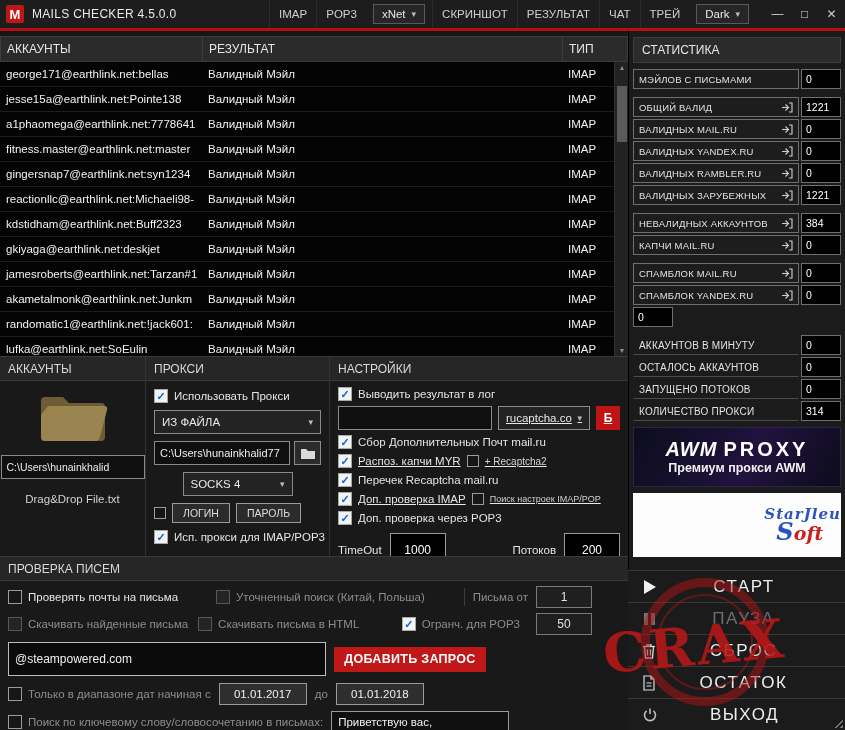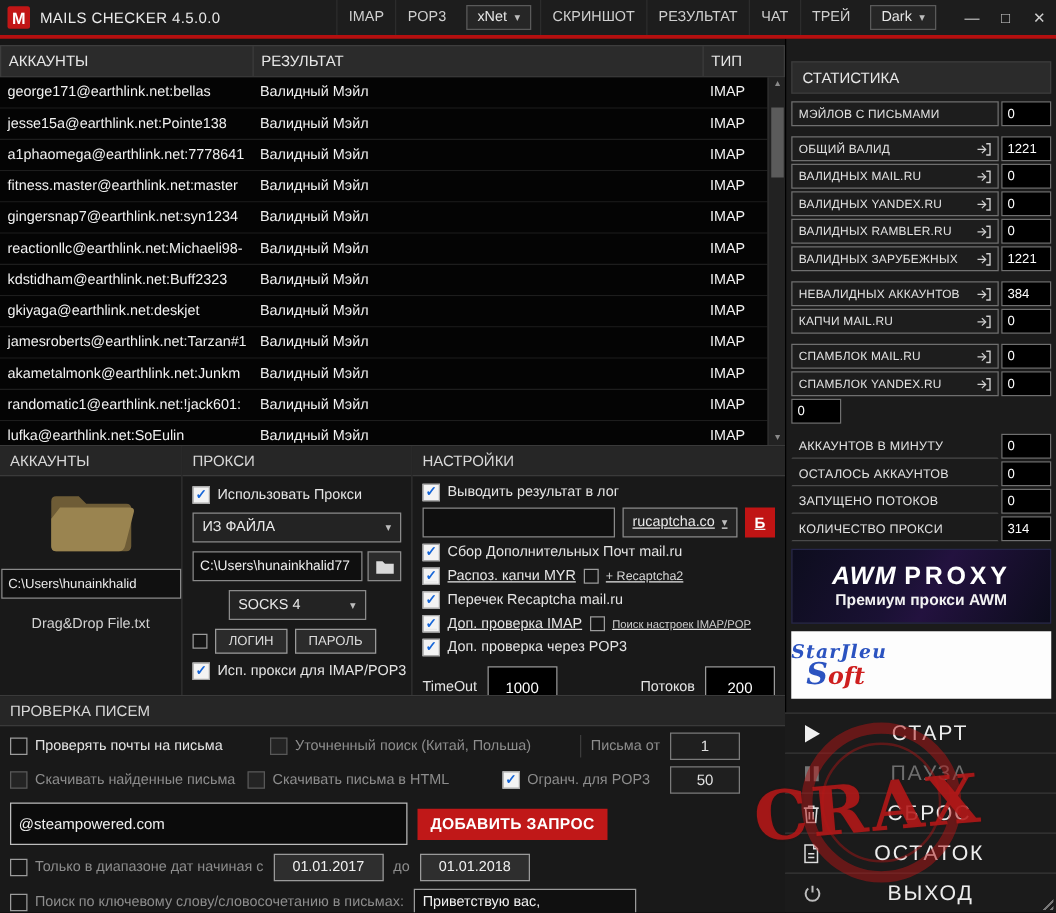--- a/index.html
+++ b/index.html
@@ -75,38 +75,38 @@
   .lp-row { display:flex; align-items:center; padding:0 8px; margin-top:5px; gap:8px; }
   .w1 { width:200px; } .w2 { width:215px; }
   .vdiv { width:1px; height:18px; background:#3c3c3c; }
   .num2 { width:56px; height:22px; background:#1f1f1f; border:1px solid #7a7a7a; color:#e0e0e0; text-align:center; font-size:12px; font-family:inherit; margin-right:28px; outline:none; }
   .query-input { width:318px; height:25px; border:1px solid #bdbdbd; background:#0b0b0b; color:#f0f0f0; font-size:12px; padding:16px 6px; font-family:inherit; outline:none; }
   .red-btn { width:152px; height:25px; background:#c01818; color:#fff; border:none; font-weight:bold; font-size:12.5px; font-family:inherit; letter-spacing:.3px; }
   .date-box { width:88px; height:22px; background:#2e2e2e; border:1px solid #9a9a9a; color:#f0f0f0; text-align:center; font-size:11.5px; font-family:inherit; outline:none; }
   .kw-input { width:178px; height:22px; background:#101010; border:1px solid #9a9a9a; color:#f0f0f0; font-size:11.5px; padding:0 6px; font-family:inherit; outline:none; }
 
   
-  .sidebar { position:absolute; top:31px; left:628px; width:217px; height:699px; background:#1b1b1b; border-left:1px solid #000; padding:12px 4px; }
+  .sidebar { position:absolute; top:31px; left:628px; width:217px; height:699px; background:#1b1b1b; border-left:1px solid #000; padding:0 4px; }
   .stats-h { margin-top:6px; height:26px; background:#2b2b2b; border:1px solid #3d3d3d; display:flex; align-items:center; padding:0 8px; font-size:12px; color:#e6e6e6; }
   .stats-list { margin-top:6px; }
   .stat-row { display:flex; gap:2px; margin-bottom:2px; height:20px;border-radius:10px; }
   .stat-row.gap { margin-top:8px; }
   .stat-label { flex:1; border:1px solid #6f6f6f; background:#1d1d1d; display:flex; align-items:center; justify-content:space-between; padding:0 5px; font-size:9.5px; color:#e2e2e2; letter-spacing:.2px; white-space:nowrap; overflow:hidden; }
   .stat-row.plain .stat-label { border-color:transparent; border-bottom:1px solid #4a4a4a; background:transparent; font-size:10px; }
   .stat-value { width:40px; border:1px solid #6f6f6f; background:#000; display:flex; align-items:center; padding:0 4px; font-size:10.5px; color:#fff; }
   .exp-icon { display:none; flex:none; }
   .stat-row.icon .exp-icon { display:block; }
 
   .awm { margin-top:6px; height:60px; border:1px solid #26264a; background:linear-gradient(118deg,#0d0d1e 0%,#1a1134 42%,#23123f 55%,#0c0c1c 100%); display:flex; flex-direction:column; align-items:center; justify-content:center; gap:2px; }
   .awm-l1 { font-size:20px; color:#fff; line-height:1; }
   .awm-a { font-weight:bold; font-style:italic; letter-spacing:1px; }
   .awm-p { font-weight:600; letter-spacing:3px; margin-left:6px; }
   .awm-l2 { font-size:12.5px; font-weight:bold; color:#f2f2f2; }
 
-  .soft { margin-top:6px; height:54px; background:#fdfdfd; display:flex; align-items:center; justify-content:flex-start; }
+  .soft { margin-top:6px; height:64px; background:#fdfdfd; display:flex; align-items:center; justify-content:flex-end; }
   .soft-box { line-height:1; font-family:"DejaVu Serif", serif; font-style:italic; font-weight:bold; }
   .soft-l1 { color:#2b53c0; font-size:15px; letter-spacing:1px; }
   .soft-l2 { margin:-2px 0 0 12px; }
   .soft-s { color:#2b53c0; font-size:24px; }
   .soft-rest { color:#ce1e1e; font-size:19px; }
 
   .actions { position:absolute; left:628px; bottom:0; width:217px; }
   .action { height:32px; border-top:1px solid #383838; display:flex; align-items:center; padding:0 14px; background:#1b1b1b; }
   .a-icon { flex:none; }
   .action-label { flex:1; text-align:center; font-size:17px; color:#ededed; letter-spacing:1.5px; }

